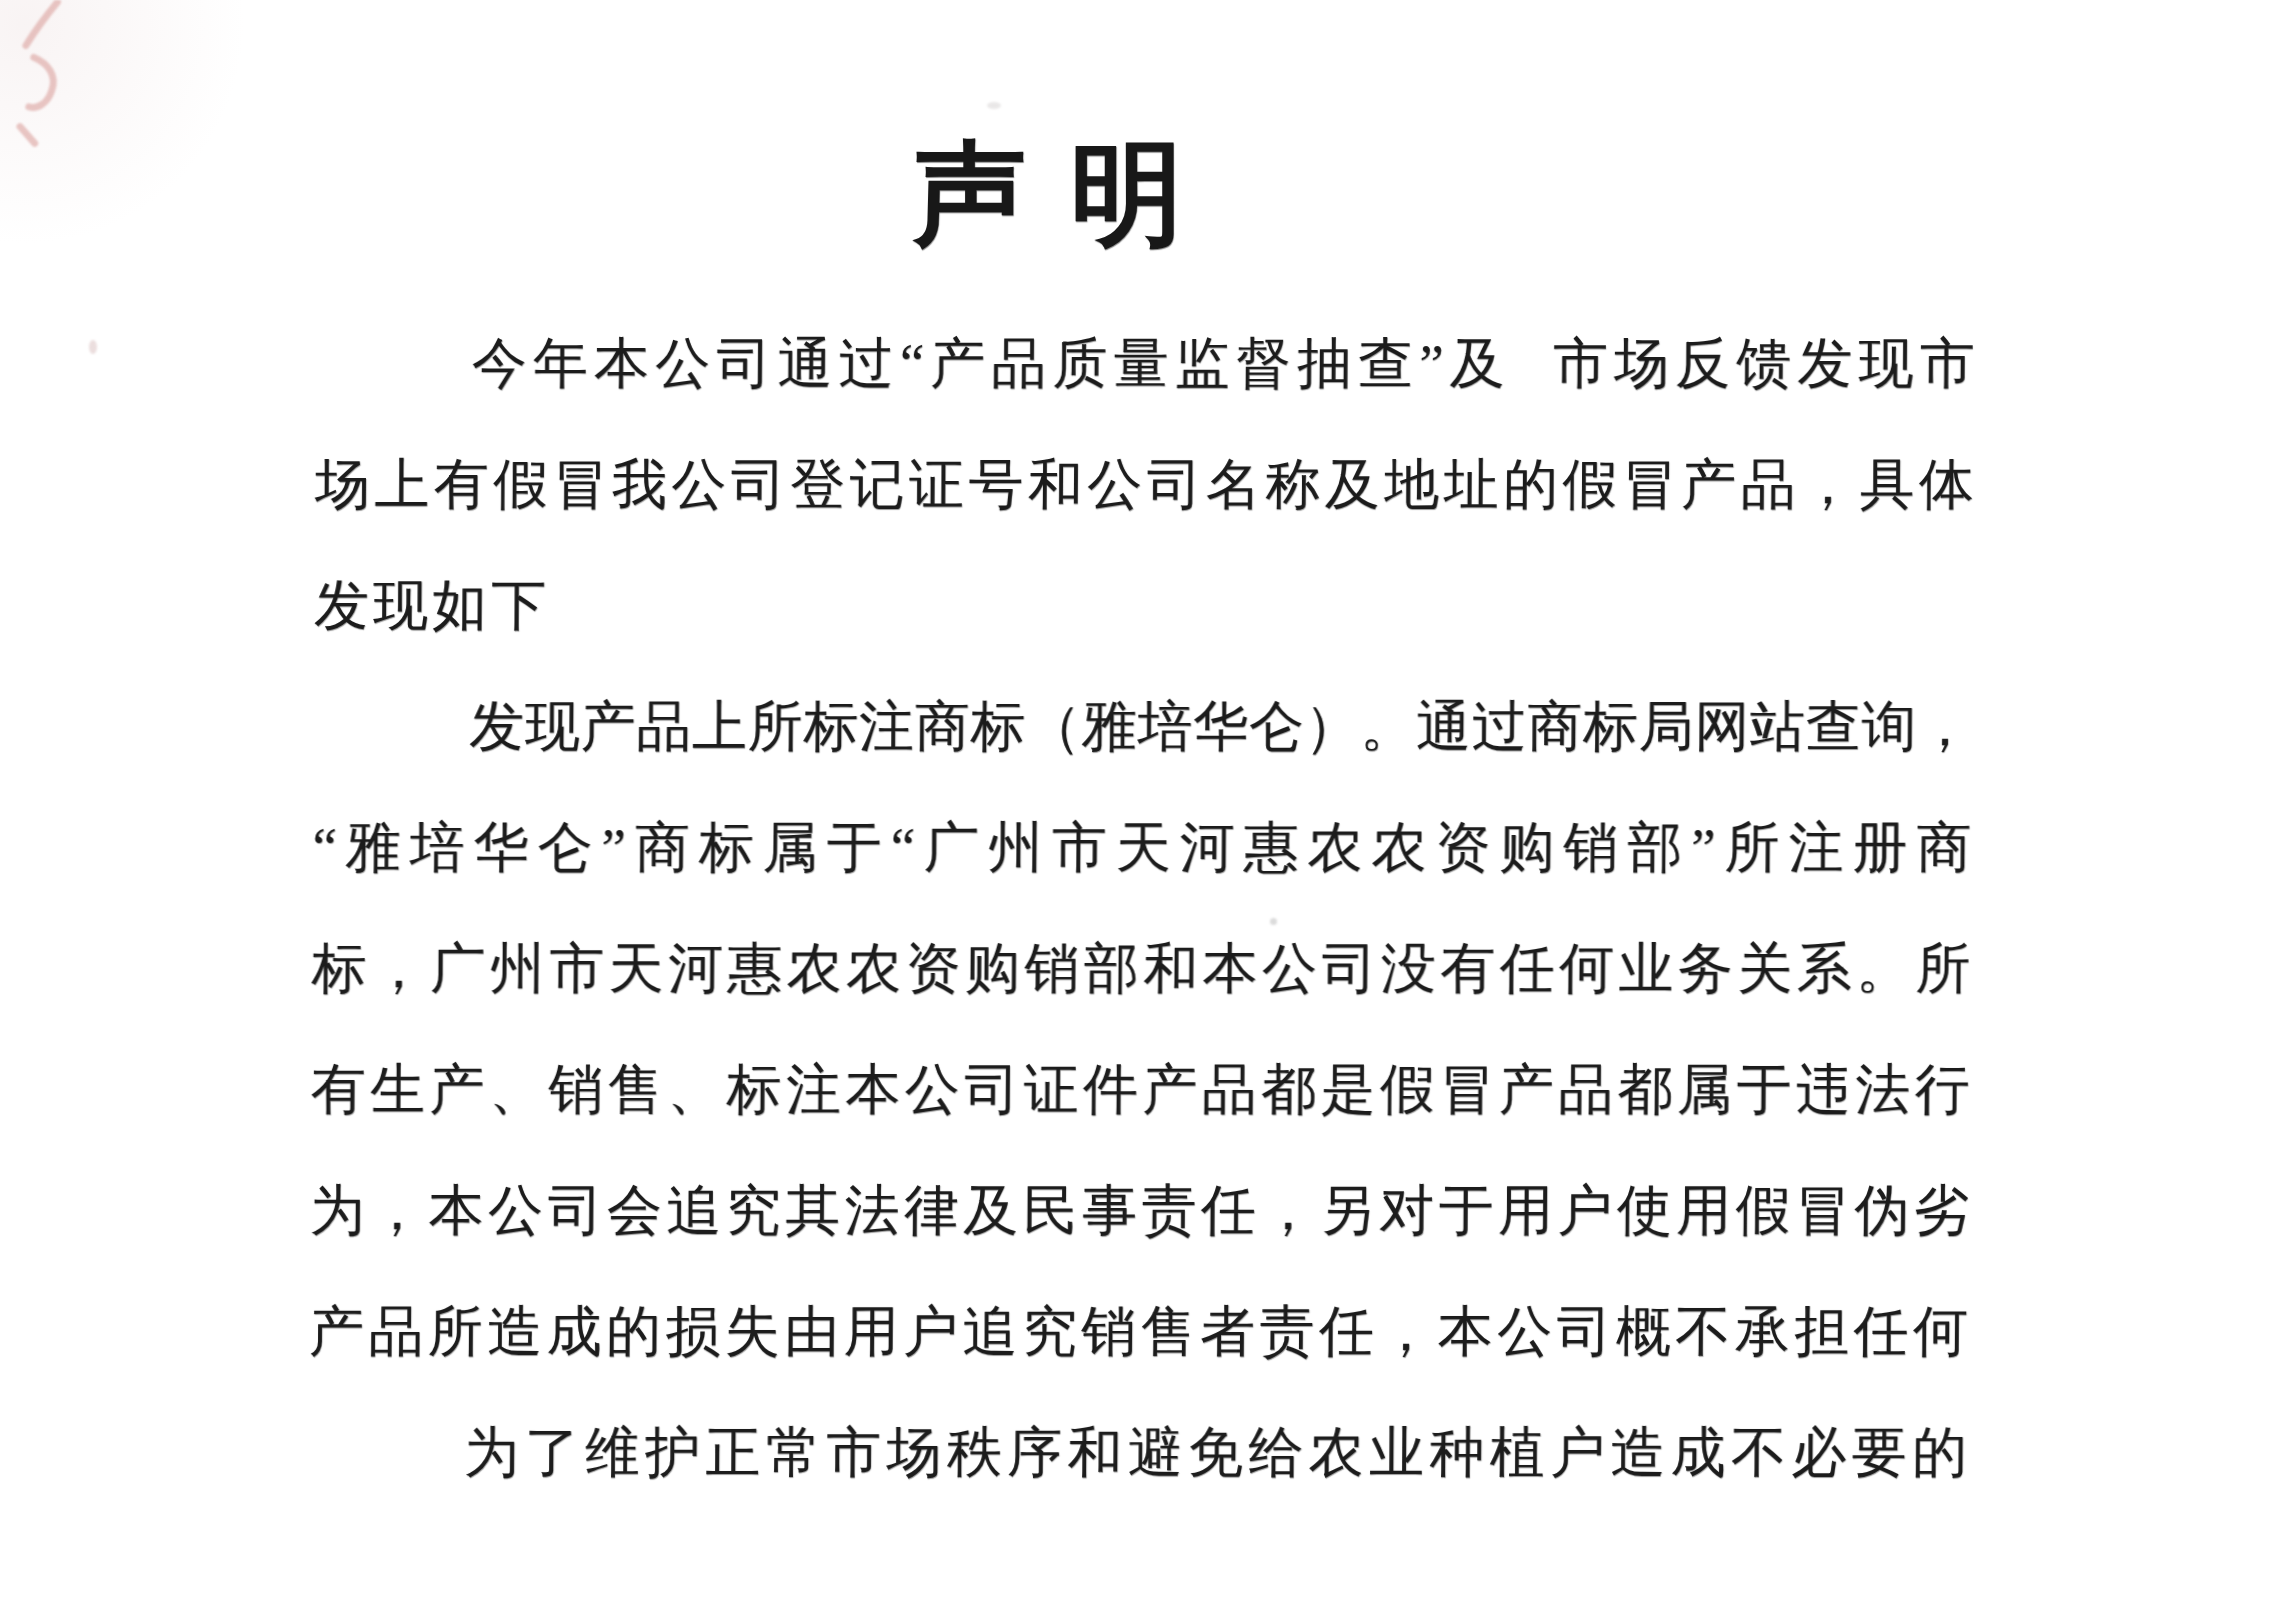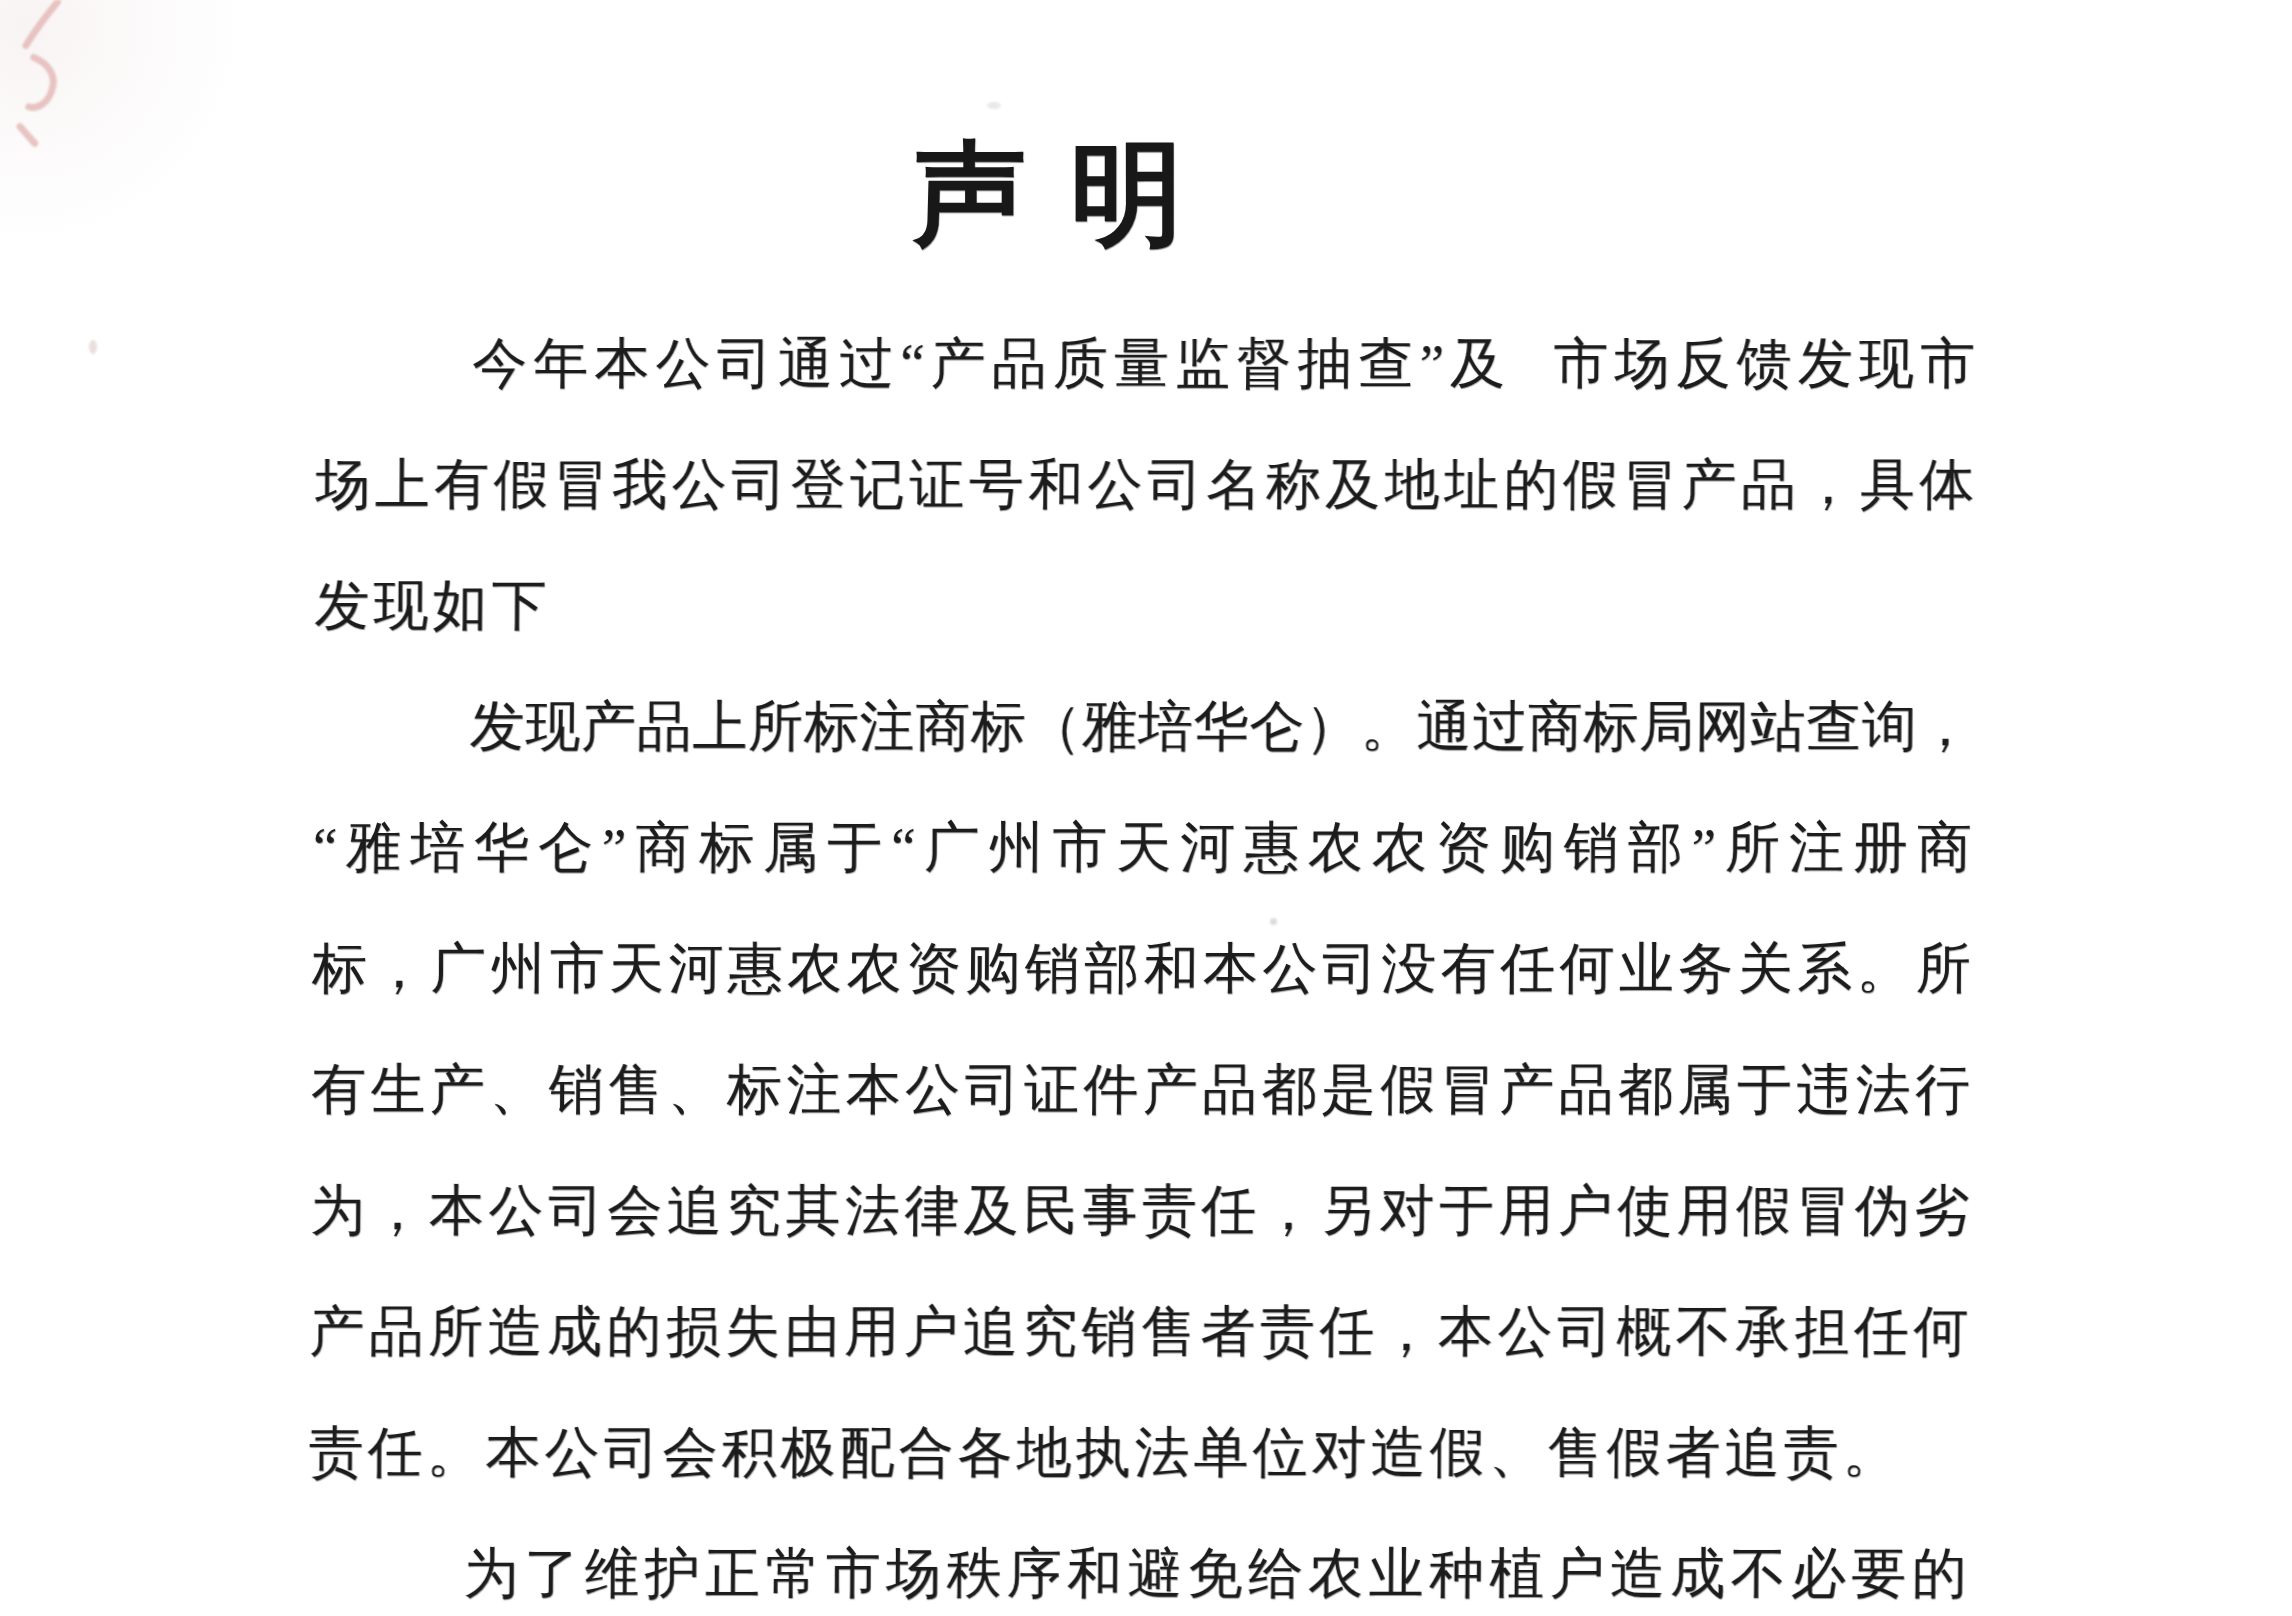--- a/index.html
+++ b/index.html
@@ -296,21 +296,20 @@
         <span>本</span>
         <span>公</span>
         <span>司</span>
         <span>概</span>
         <span>不</span>
         <span>承</span>
         <span>担</span>
         <span>任</span>
         <span>何</span>
       </div>
-      <div class="line n">责任。本公司会积极配合各地执法单位对造假、售假者追责。</div>
       <div class="line j ind">
         <span>为</span>
         <span>了</span>
         <span>维</span>
         <span>护</span>
         <span>正</span>
         <span>常</span>
         <span>市</span>
         <span>场</span>
         <span>秩</span>

